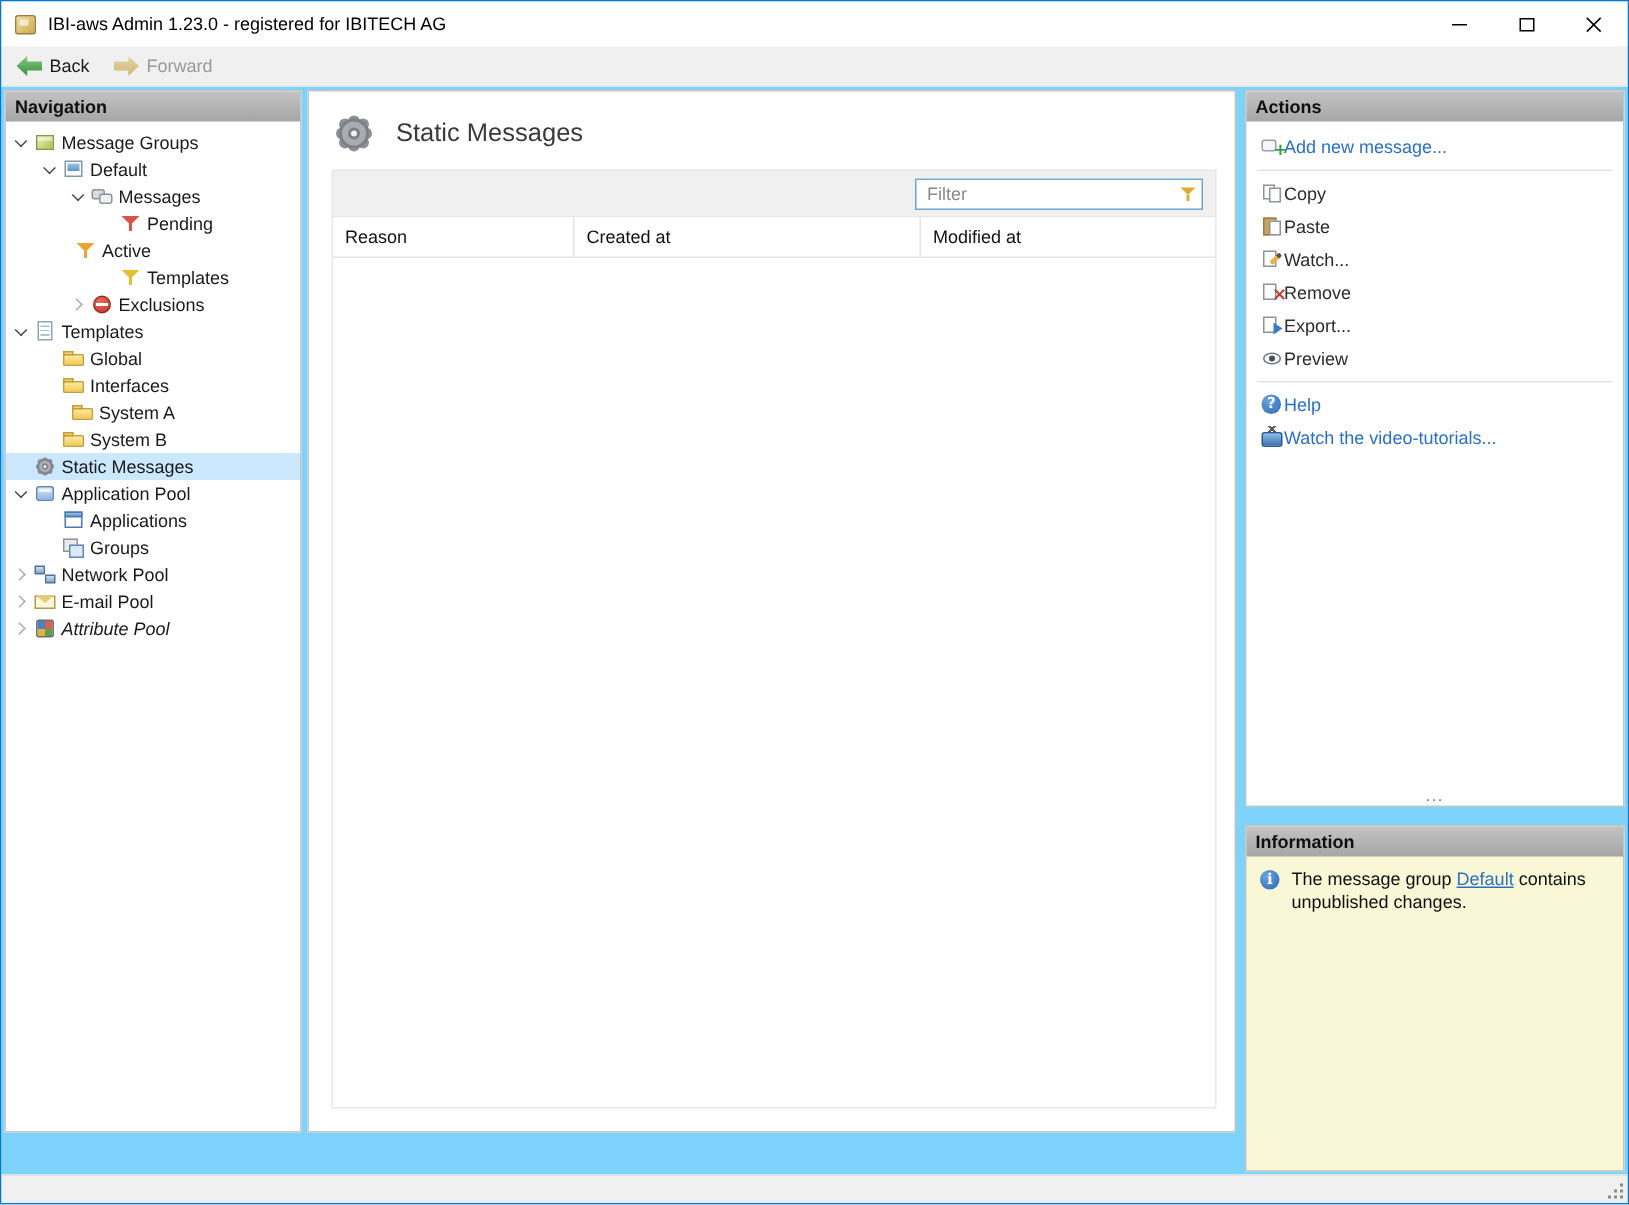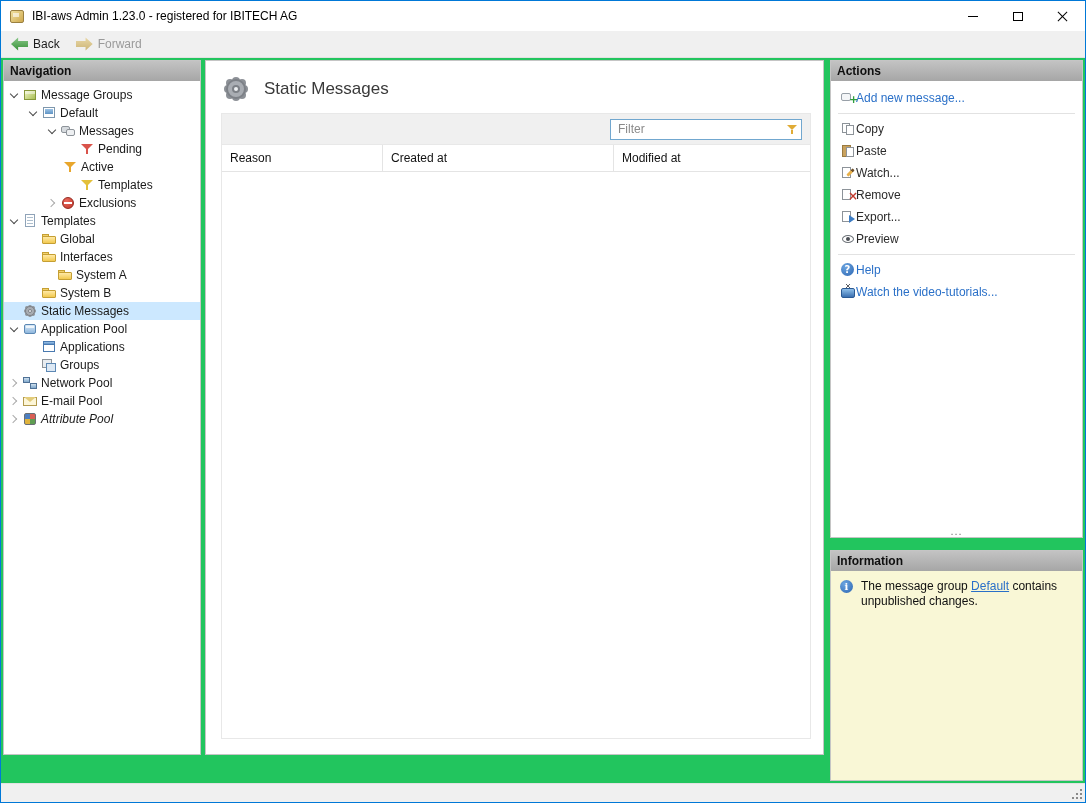--- a/index.html
+++ b/index.html
@@ -25,21 +25,21 @@
   .menu-item{padding:3px 9px;color:#1a1a1a}
   .toolbar{height:26px;flex:0 0 26px;background:#f0f0f0;display:flex;align-items:center;gap:16px;padding-left:10px;border-bottom:1px solid #e2e2e2}
   .tool-btn{display:flex;align-items:center;gap:5px}
   .tool-btn .lbl{color:#1a1a1a}
   .tool-btn.disabled .lbl{color:#9a9a9a}
   .nav-arrow{width:17px;height:15px;display:inline-block}
   .nav-arrow.back{background:linear-gradient(#8cc98c,#2e8b2e);clip-path:polygon(0% 50%,42% 6%,42% 30%,100% 30%,100% 70%,42% 70%,42% 94%)}
   .nav-arrow.fwd{background:linear-gradient(#ead9a8,#c9b172);clip-path:polygon(100% 50%,58% 6%,58% 30%,0% 30%,0% 70%,58% 70%,58% 94%)}
 
   
-  .content{position:relative;flex:1;background:#22c55e}
+  .content{position:relative;flex:1;background:#7dd3fc}
   .panel{position:absolute;background:#fff;border:1px solid #c5c5c5;box-sizing:border-box;display:flex;flex-direction:column}
   .panel-header{height:20px;flex:0 0 20px;background:linear-gradient(#c3c3c3,#a6a6a6);display:flex;align-items:center;padding-left:6px;font-weight:bold;color:#0f0f0f}
   .nav-panel{left:2px;top:2px;width:198px;height:695px}
   .main-panel{left:204px;top:2px;width:619px;height:695px}
   .right-col{position:absolute;left:829px;top:2px;right:2px;bottom:2px;display:flex;flex-direction:column}
   .actions-panel{position:relative;height:478px;flex:0 0 478px;background:#fff;border:1px solid #c5c5c5;box-sizing:border-box;display:flex;flex-direction:column}
   .panel-splitter{height:12px;flex:0 0 12px;display:flex;align-items:center;justify-content:center;color:#777;font-size:11px;line-height:6px;letter-spacing:1px}
   .info-panel{position:relative;flex:1;background:var(--info-background,#f9f7d6);border:1px solid #c5c5c5;box-sizing:border-box;display:flex;flex-direction:column}
 
   
@@ -191,21 +191,21 @@
           <div class="tree-row" style="padding-left: 40px;">
             <span class="chev expanded"></span>
             <span class="ic messages-icon"></span>
             <span class="tree-label">Messages</span>
           </div>
           <div class="tree-row" style="padding-left: 59px;">
             <span class="chev none"></span>
             <span class="ic funnel-pending-icon"></span>
             <span class="tree-label">Pending</span>
           </div>
-          <div class="tree-row" style="padding-left: 42px;">
+          <div class="tree-row" style="padding-left: 29px;">
             <span class="chev none"></span>
             <span class="ic funnel-active-icon"></span>
             <span class="tree-label">Active</span>
           </div>
           <div class="tree-row" style="padding-left: 59px;">
             <span class="chev none"></span>
             <span class="ic funnel-completed-icon"></span>
             <span class="tree-label">Templates</span>
           </div>
           <div class="tree-row" style="padding-left: 40px;">
@@ -221,21 +221,21 @@
           <div class="tree-row" style="padding-left: 21px;">
             <span class="chev none"></span>
             <span class="ic folder-icon"></span>
             <span class="tree-label">Global</span>
           </div>
           <div class="tree-row" style="padding-left: 21px;">
             <span class="chev none"></span>
             <span class="ic folder-icon"></span>
             <span class="tree-label">Interfaces</span>
           </div>
-          <div class="tree-row" style="padding-left: 37px;">
+          <div class="tree-row" style="padding-left: 27px;">
             <span class="chev none"></span>
             <span class="ic folder-icon"></span>
             <span class="tree-label">System A</span>
           </div>
           <div class="tree-row" style="padding-left: 21px;">
             <span class="chev none"></span>
             <span class="ic folder-icon"></span>
             <span class="tree-label">System B</span>
           </div>
           <div class="tree-row selected" style="padding-left: 2px;">

